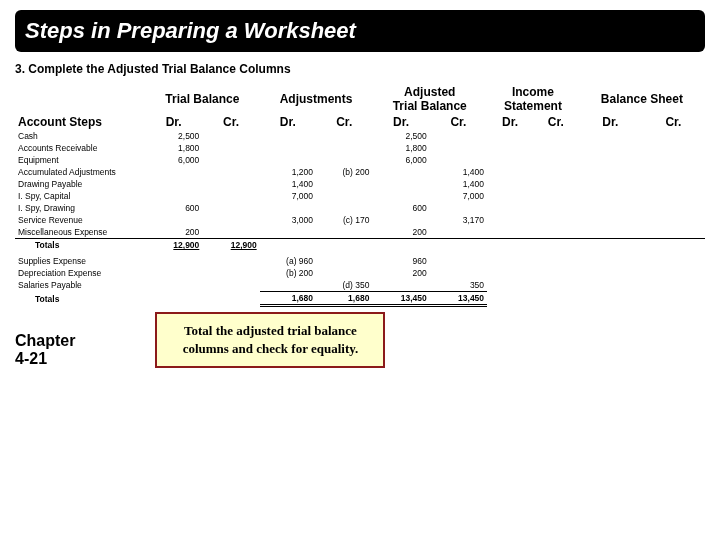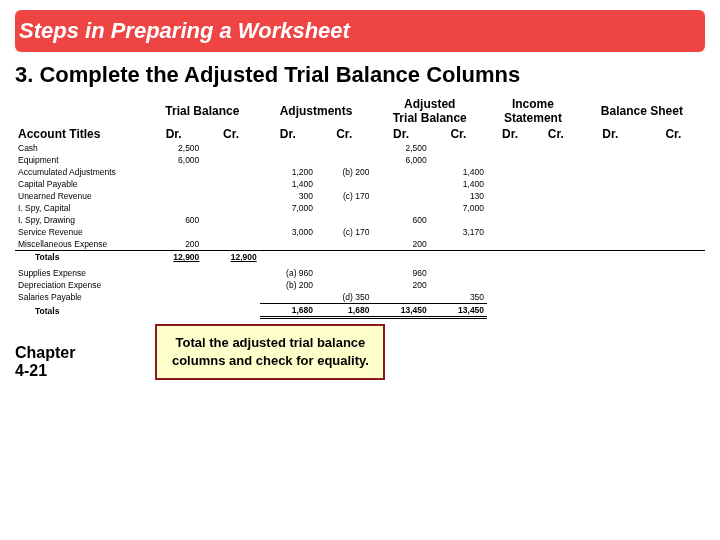--- a/index.html
+++ b/index.html
@@ -12,34 +12,34 @@
     }
 
     .page {
       width: 720px;
       height: 540px;
       background: #fff;
       padding: 10px 15px;
     }
 
     .title-banner {
-      background: #ef4444;
+      background: #000000;
       color: #fff;
       font-size: 22px;
       font-style: italic;
       font-weight: bold;
-      padding: 8px 4px;
+      padding: 8px 10px;
       border-radius: 6px;
       margin-bottom: 10px;
       display: inline-block;
       width: 100%;
     }
 
     .subtitle {
-      font-size: 22px;
+      font-size: 12px;
       font-weight: bold;
       margin-bottom: 8px;
       color: #000;
     }
 
     .worksheet-container {
       font-size: 9px;
       font-family: Arial, sans-serif;
       width: 100%;
       position: relative;
@@ -99,20 +99,21 @@
       background: #ffffcc;
       border: 2px solid #8b1a1a;
       padding: 8px 12px;
       font-size: 13px;
       font-weight: bold;
       text-align: center;
       color: #000;
       margin-left: 80px;
       max-width: 230px;
       line-height: 1.4;
+      font-family: Liberation Serif, serif;
     }
   </style>
 </head>
 <body>
 
 <div class="page">
   <div class="title-banner">
     <span>Steps in Preparing a Worksheet</span>
   </div>
 
@@ -125,21 +126,21 @@
       <thead>
         <tr>
           <th style="text-align:left;"></th>
           <th colspan="2" class="col-group-header">Trial Balance</th>
           <th colspan="2" class="col-group-header">Adjustments</th>
           <th colspan="2" class="col-group-header">Adjusted<br>Trial Balance</th>
           <th colspan="2" class="col-group-header">Income<br>Statement</th>
           <th colspan="2" class="col-group-header">Balance Sheet</th>
         </tr>
         <tr class="header-row">
-          <th style="text-align:left;">Account Titles</th>
+          <th style="text-align:left;">Account Steps</th>
           <th>Dr.</th>
           <th>Cr.</th>
           <th>Dr.</th>
           <th>Cr.</th>
           <th>Dr.</th>
           <th>Cr.</th>
           <th>Dr.</th>
           <th>Cr.</th>
           <th>Dr.</th>
           <th>Cr.</th>
@@ -153,20 +154,33 @@
             <td></td>
             <td></td>
             <td>2,500</td>
             <td></td>
             <td></td>
             <td></td>
             <td></td>
             <td></td>
           </tr>
           <tr>
+            <td class="label-col">Accounts Receivable</td>
+            <td>1,800</td>
+            <td></td>
+            <td></td>
+            <td></td>
+            <td>1,800</td>
+            <td></td>
+            <td></td>
+            <td></td>
+            <td></td>
+            <td></td>
+          </tr>
+          <tr>
             <td class="label-col">Equipment</td>
             <td>6,000</td>
             <td></td>
             <td></td>
             <td></td>
             <td>6,000</td>
             <td></td>
             <td></td>
             <td></td>
             <td></td>
@@ -179,40 +193,27 @@
             <td>1,200</td>
             <td>(b)  200</td>
             <td></td>
             <td>1,400</td>
             <td></td>
             <td></td>
             <td></td>
             <td></td>
           </tr>
           <tr>
-            <td class="label-col">Capital Payable</td>
+            <td class="label-col">Drawing Payable</td>
             <td></td>
             <td></td>
             <td>1,400</td>
             <td></td>
             <td></td>
             <td>1,400</td>
-            <td></td>
-            <td></td>
-            <td></td>
-            <td></td>
-          </tr>
-          <tr>
-            <td class="label-col">Unearned Revenue</td>
-            <td></td>
-            <td></td>
-            <td>300</td>
-            <td>(c)  170</td>
-            <td></td>
-            <td>130</td>
             <td></td>
             <td></td>
             <td></td>
             <td></td>
           </tr>
           <tr>
             <td class="label-col">I. Spy, Capital</td>
             <td></td>
             <td></td>
             <td>7,000</td>

